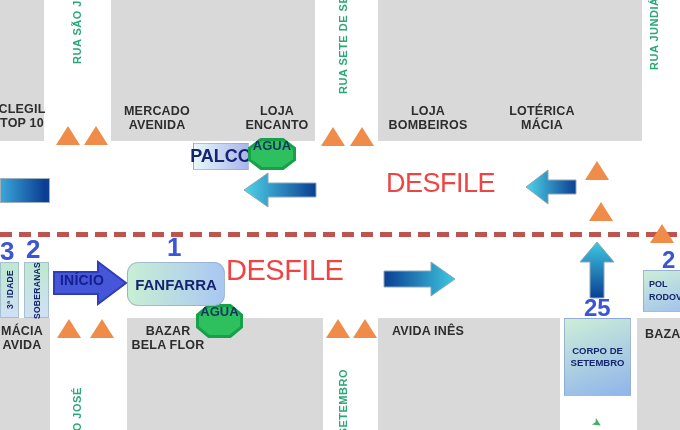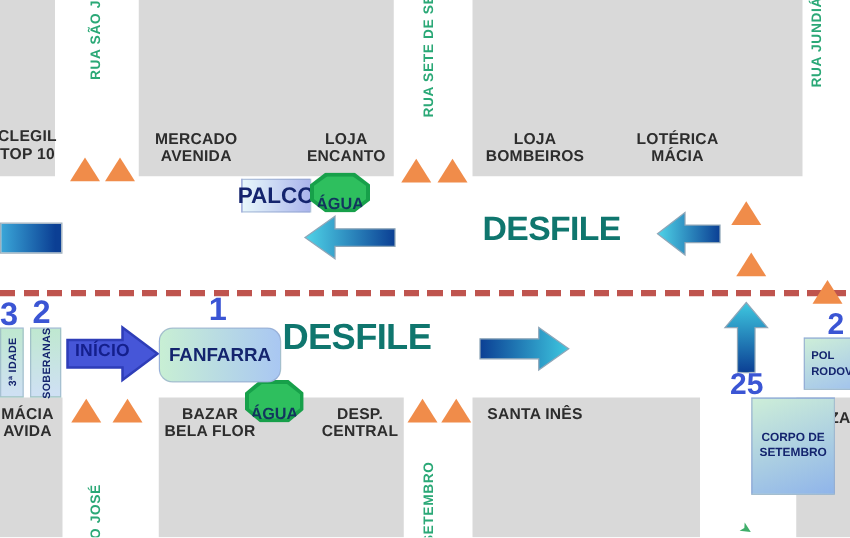--- a/index.html
+++ b/index.html
@@ -8,26 +8,26 @@
   .blk{position:absolute;background:#d9d9d9;}
   .lbl{position:absolute;color:#2d2d2d;font-weight:bold;font-size:12.5px;line-height:1.08;
        text-align:center;letter-spacing:.2px;white-space:nowrap;}
   .lbl span{display:block;}
   .street-v{position:absolute;color:#2aa876;font-weight:bold;font-size:11px;letter-spacing:.5px;
        writing-mode:vertical-rl;transform:rotate(180deg);text-align:center;white-space:nowrap;}
   .tri{position:absolute;width:0;height:0;border-left:12px solid transparent;
        border-right:12px solid transparent;border-bottom:19px solid #f08c4a;}
   .num{position:absolute;color:#3b55d4;font-weight:bold;font-size:26px;
        text-shadow:0 0 2px #ffffff;}
-  .desfile{position:absolute;color:#0f766e;font-weight:bold;letter-spacing:-.5px;}
+  .desfile{position:absolute;color:#ef4444;font-weight:normal;letter-spacing:-.5px;}
   .dash{position:absolute;left:0;top:232px;width:680px;height:5px;
         background:repeating-linear-gradient(90deg,#bf544e 0 12px,rgba(0,0,0,0) 12px 19px);}
   .octo{position:absolute;background:#17a04a;
         clip-path:polygon(26% 0,74% 0,100% 30%,100% 70%,74% 100%,26% 100%,0 70%,0 30%);
-        display:flex;align-items:flex-end;justify-content:center;}
+        display:flex;align-items:flex-start;justify-content:center;}
   .octo .in{position:absolute;inset:3px;background:#2ebf5e;
         clip-path:polygon(26% 0,74% 0,100% 30%,100% 70%,74% 100%,26% 100%,0 70%,0 30%);}
   .octo .t{position:relative;z-index:2;color:#12355e;font-weight:bold;font-size:13px;}
   .gbox{position:absolute;display:flex;align-items:center;justify-content:center;
         color:#14246e;font-weight:bold;border:1px solid rgba(140,160,200,.6);}
   .vbox{position:absolute;background:linear-gradient(#bfe8d0,#cfe0f4);
         border:1px solid rgba(140,170,190,.6);display:flex;align-items:center;justify-content:center;}
   .vbox .t{writing-mode:vertical-rl;transform:rotate(180deg);color:#14246e;font-weight:bold;
         font-size:8.5px;white-space:nowrap;letter-spacing:.3px;}
   svg{position:absolute;overflow:visible;}
@@ -68,26 +68,22 @@
   </div>
 
   <div class="lbl" style="left:-16px;top:325px;width:76px;">
     <span>MÁCIA</span>
     <span>AVIDA</span>
   </div>
   <div class="lbl" style="left:128px;top:325px;width:80px;">
     <span>BAZAR</span>
     <span>BELA FLOR</span>
   </div>
-  <div class="lbl" style="left:248px;top:325px;width:80px;">
-    <span>DESP.</span>
-    <span>CENTRAL</span>
-  </div>
   <div class="lbl" style="left:383px;top:325px;width:90px;">
-    <span>SANTA INÊS</span>
+    <span>AVIDA INÊS</span>
   </div>
   <div class="lbl" style="left:645px;top:328px;width:60px;text-align:left;">
     <span>BAZAR</span>
   </div>
 
   <div class="street-v" style="left:71px;top:-32px;width:22px;height:104px;">RUA SÃO JOSÉ</div>
   <div class="street-v" style="left:71px;top:380px;width:22px;height:104px;">RUA SÃO JOSÉ</div>
   <div class="street-v" style="left:337px;top:-62px;width:22px;height:164px;">RUA SETE DE SETEMBRO</div>
   <div class="street-v" style="left:337px;top:362px;width:22px;height:164px;">RUA SETE DE SETEMBRO</div>
   <div class="street-v" style="left:648px;top:-6px;width:22px;height:80px;">RUA JUNDIÁ</div>
@@ -184,21 +180,21 @@
   <div class="num" style="left:662px;top:246px;font-size:24px;">2</div>
 
   <div class="vbox" style="left:0;top:262px;width:17px;height:54px;">
     <span class="t">3ª IDADE</span>
   </div>
   <div class="vbox" style="left:24px;top:262px;width:23px;height:54px;">
     <span class="t">SOBERANAS</span>
   </div>
 
   <div class="gbox" style="left:564px;top:318px;width:65px;height:76px;font-size:9.5px;
-              background:linear-gradient(160deg,#cdeed8,#8fb4ea);align-items:flex-start;margin-left:37px;">
+              background:linear-gradient(160deg,#cdeed8,#8fb4ea);align-items:flex-start;">
     <div style="margin-top:26px;text-align:center;line-height:1.25;">
       <span style="display:block;">CORPO DE</span>
       <span style="display:block;">SETEMBRO</span>
     </div>
   </div>
 
   <div class="gbox" style="left:643px;top:270px;width:50px;height:40px;font-size:9px;
               background:linear-gradient(160deg,#cdeed8,#9fc0ee);justify-content:flex-start;">
     <div style="padding-left:5px;text-align:left;line-height:1.4;">
       <span style="display:block;">POL</span>

